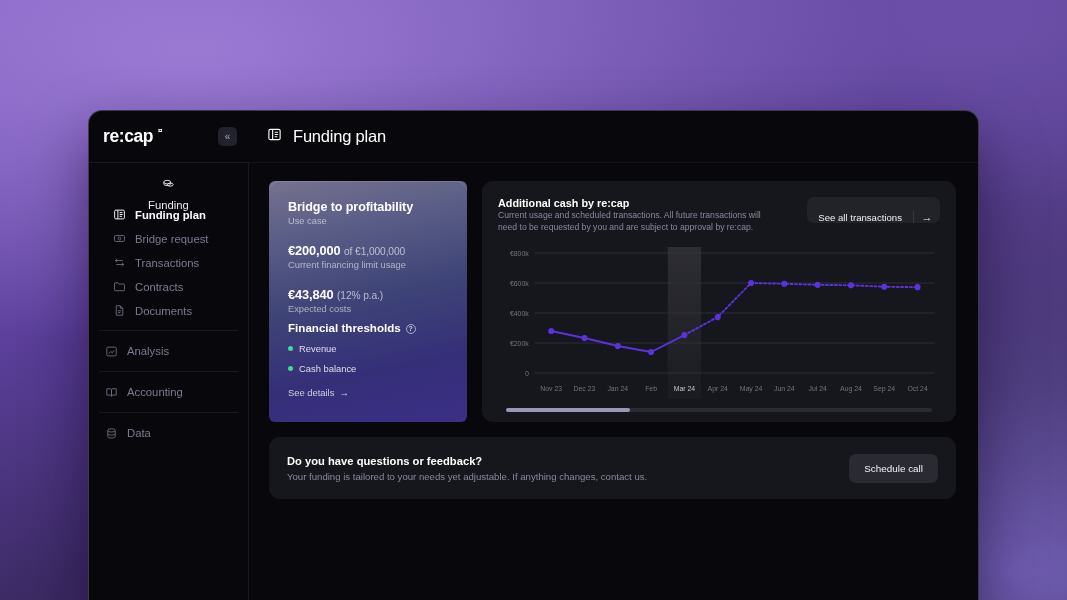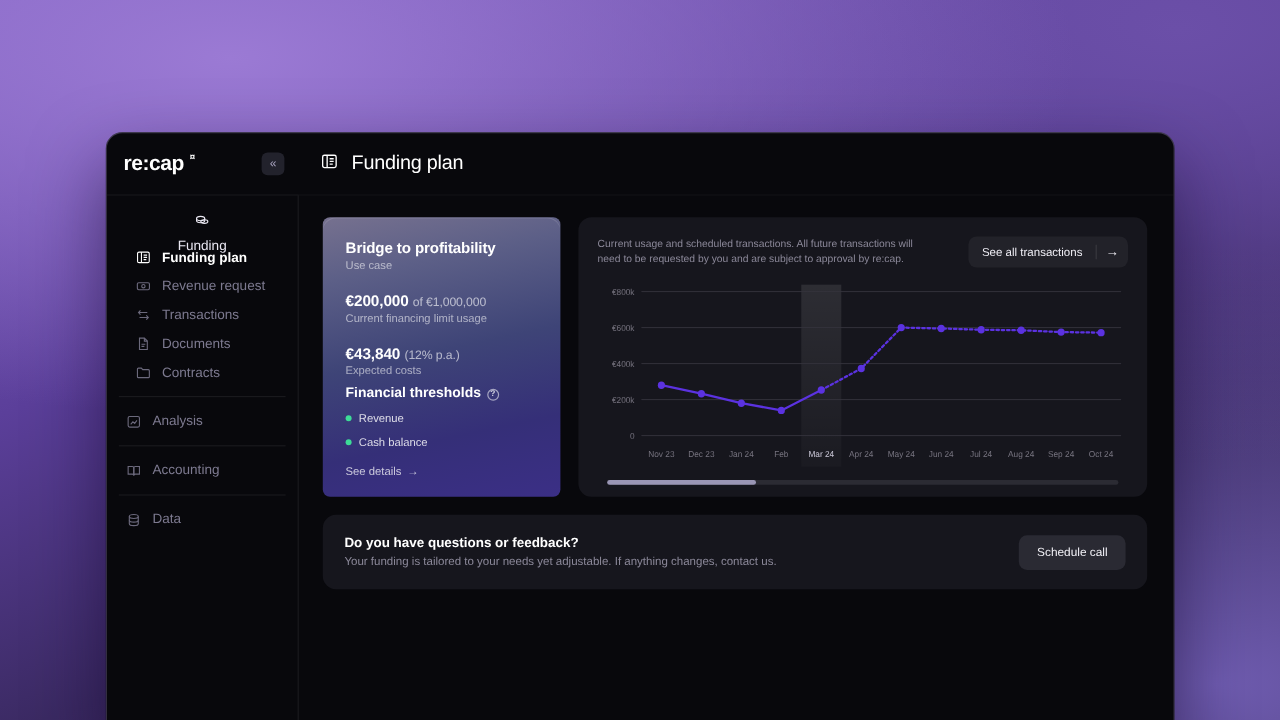--- a/index.html
+++ b/index.html
@@ -132,21 +132,21 @@
     flex: 1; border-radius: 11px;
     background: #16161d;
     padding: 16px 16px 10px 16px;
     min-width: 0;
     display: flex; flex-direction: column;
   }
   .chart-head { display: flex; justify-content: space-between; align-items: flex-start; gap: 14px; }
   .ch-title { color: #fff; font-size: 10.8px; font-weight: 600; }
   .ch-desc { color: #8b8899; font-size: 8.6px; line-height: 1.42; margin-top: 0; max-width: 270px; }
   .see-all {
-    display: flex; align-items: center; background: #222229;
+    display: flex; align-items: flex-end; background: #222229;
     border-radius: 7px; height: 26px; flex: 0 0 auto; cursor: pointer;
     overflow: hidden;
   }
   .see-all .lbl { display: flex; align-items: center; padding: 0 11px; color: #efeef5; font-size: 9.6px; }
   .see-all .arr {
     display: flex; align-items: center; justify-content: center; width: 27px;
     border-left: 1px solid rgba(255,255,255,.1); color: #efeef5; font-size: 11px;
   }
 
   
@@ -232,52 +232,52 @@
           <span>Funding plan</span>
         </div>
 
         <div class="nav-item sub">
           <span class="ico">
             <svg width="13" height="13" viewBox="0 0 16 16" fill="none" stroke="#7d7a90" stroke-width="1.15">
               <rect x="1.8" y="4.4" width="12.4" height="7.2" rx="1.4"></rect>
               <circle cx="8" cy="8" r="1.7"></circle>
             </svg>
           </span>
-          <span>Revenue request</span>
+          <span>Bridge request</span>
         </div>
 
         <div class="nav-item sub">
           <span class="ico">
             <svg width="13" height="13" viewBox="0 0 16 16" fill="none" stroke="#7d7a90" stroke-width="1.15">
               <path d="M3 5.5h9M5 3.3L3 5.5l2 2.2"></path>
               <path d="M13 10.5H4m7 2.2l2-2.2-2-2.2"></path>
             </svg>
           </span>
           <span>Transactions</span>
+        </div>
+
+        <div class="nav-item sub">
+          <span class="ico">
+            <svg width="13" height="13" viewBox="0 0 16 16" fill="none" stroke="#7d7a90" stroke-width="1.15">
+              <path d="M1.9 12.2V4.4a1 1 0 0 1 1-1h3l1.4 1.6h5.8a1 1 0 0 1 1 1v6.2a1 1 0 0 1-1 1H2.9a1 1 0 0 1-1-1z"></path>
+            </svg>
+          </span>
+          <span>Contracts</span>
         </div>
 
         <div class="nav-item sub">
           <span class="ico">
             <svg width="13" height="13" viewBox="0 0 16 16" fill="none" stroke="#7d7a90" stroke-width="1.15">
               <path d="M4 2.2h5l3 3v8.6H4z"></path>
               <path d="M9 2.2v3h3"></path>
               <line x1="6" y1="8.4" x2="10" y2="8.4"></line>
               <line x1="6" y1="10.6" x2="9" y2="10.6"></line>
             </svg>
           </span>
           <span>Documents</span>
-        </div>
-
-        <div class="nav-item sub">
-          <span class="ico">
-            <svg width="13" height="13" viewBox="0 0 16 16" fill="none" stroke="#7d7a90" stroke-width="1.15">
-              <path d="M1.9 12.2V4.4a1 1 0 0 1 1-1h3l1.4 1.6h5.8a1 1 0 0 1 1 1v6.2a1 1 0 0 1-1 1H2.9a1 1 0 0 1-1-1z"></path>
-            </svg>
-          </span>
-          <span>Contracts</span>
         </div>
       </div>
 
       <div class="nav-sep"></div>
       <div class="nav-section">
         <div class="nav-item">
           <span class="ico">
             <svg width="13" height="13" viewBox="0 0 16 16" fill="none" stroke="#7d7a90" stroke-width="1.15">
               <rect x="2.2" y="2.6" width="11.6" height="10.8" rx="1.6"></rect>
               <path d="M4.8 10.6l2.3-2.6 1.8 1.6 2.3-3"></path>
@@ -355,20 +355,21 @@
 
           <div class="see-details">
             <span>See details</span>
             <span>→</span>
           </div>
         </div>
 
         <div class="chart-card">
           <div class="chart-head">
             <div>
+              <div class="ch-title">Additional cash by re:cap</div>
               <div class="ch-desc">Current usage and scheduled transactions. All future transactions will need to be requested by you and are subject to approval by re:cap.</div>
             </div>
             <div class="see-all">
               <div class="lbl">See all transactions</div>
               <div class="arr">→</div>
             </div>
           </div>
 
           <div class="plot-wrap">
             <svg class="plot-svg" id="plot" viewBox="0 0 460 152" preserveAspectRatio="none">

